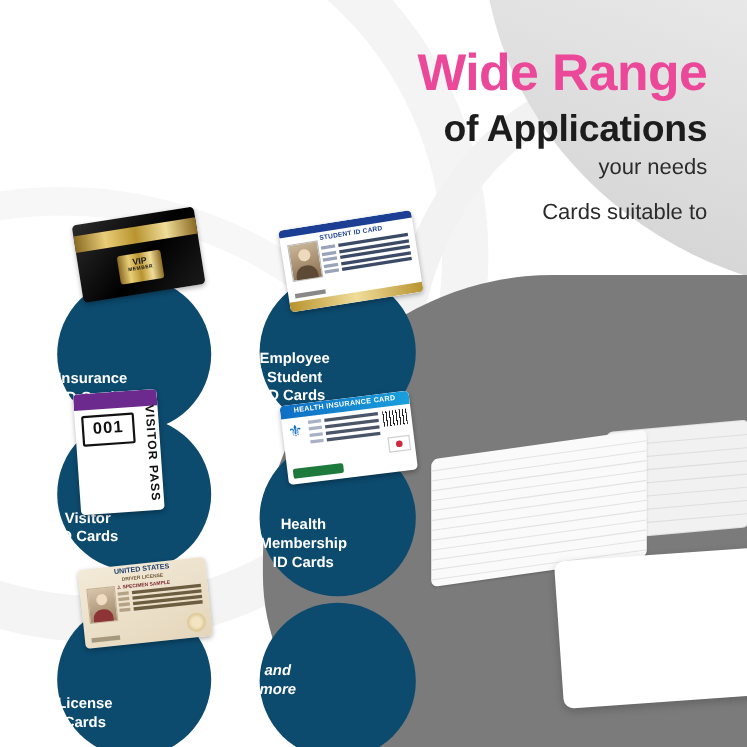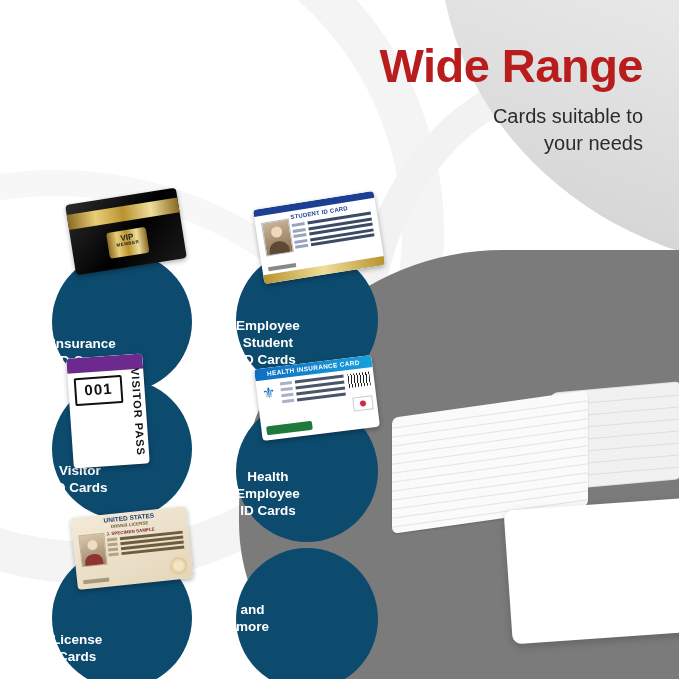--- a/index.html
+++ b/index.html
@@ -44,21 +44,21 @@
     position:absolute;
     right:-150px;top:60px;
     width:420px;height:520px;
     border:30px solid #f2f2f2;
     border-radius:50%;
   }
 
   
   .headline{position:absolute;right:36px;top:42px;text-align:right;width:420px;}
   .h-line1{
-    font-size:47px;font-weight:bold;color:#b91c1c;line-height:1.0;letter-spacing:-0.5px;
+    font-size:47px;font-weight:bold;color:#ec4899;line-height:1.0;letter-spacing:-0.5px;
   }
   .h-line2{
     font-size:34px;font-weight:bold;color:#1c1c1c;line-height:1.3;margin-top:6px;letter-spacing:-0.3px;
   }
   .h-sub{
     font-size:20px;color:#2b2b2b;line-height:1.35;margin-top:14px;font-weight:500;
   }
 
   
   .stack-back{
@@ -88,21 +88,21 @@
     position:absolute;border-radius:50%;
     background:#0c4a6e;
     color:#fff;
     display:flex;align-items:flex-end;justify-content:flex-start;
   }
   .circle .clabel{
     font-size:13.5px;font-weight:bold;line-height:1.25;text-align:center;
     padding-bottom:22px;white-space:pre-line;
   }
   .circle.c-more{align-items:center;}
-  .circle.c-more .clabel{padding-bottom:0;}
+  .circle.c-more .clabel{padding-bottom:0;font-style:italic;}
 
   
   .cardart{position:absolute;border-radius:4px;overflow:hidden;box-shadow:0 2px 5px rgba(0,0,0,.3);}
 
   
   .vip{
     left:70px;top:196px;width:112px;height:71px;
     transform:rotate(-9deg);
     background:linear-gradient(135deg,#2b2b2b 0%,#000 55%,#1a1a1a 100%);
   }
@@ -232,22 +232,23 @@
       <div class="ln" style="top:73px"></div>
     <div class="ln" style="top:82px"></div>
       <div class="ln" style="top:91px"></div>
     <div class="ln" style="top:100px"></div>
       <div class="ln" style="top:109px"></div>
   </div>
   <div class="card-front"></div>
 
   <div class="headline">
     <div class="h-line1">Wide Range</div>
+    <div class="h-line2">of Applications</div>
+    <div class="h-sub" style="margin-top:0">your needs</div>
     <div class="h-sub">Cards suitable to</div>
-    <div class="h-sub" style="margin-top:0">your needs</div>
   </div>
 
   <div class="circle" style="left:52px;top:252px;width:140px;height:140px;">
     <div class="clabel">Insurance
 ID Cards</div>
   </div>
   <div class="cardart vip">
     <div class="gold-band"></div>
     <div class="seal">
       <span>VIP</span>
@@ -298,21 +299,21 @@
 ID Cards</div>
   </div>
   <div class="cardart visitor">
     <div class="purple"></div>
     <div class="num">001</div>
     <div class="vp">VISITOR PASS</div>
   </div>
 
   <div class="circle" style="left:236px;top:400px;width:142px;height:142px;">
     <div class="clabel">Health
-Employee
+Membership
 ID Cards</div>
   </div>
   <div class="cardart health">
     <div class="hbar">HEALTH INSURANCE CARD</div>
     <div class="cad">⚜</div>
     <div class="rows">
       <div class="r">
           <span class="k"></span>
           <span class="v"></span>
         </div>

